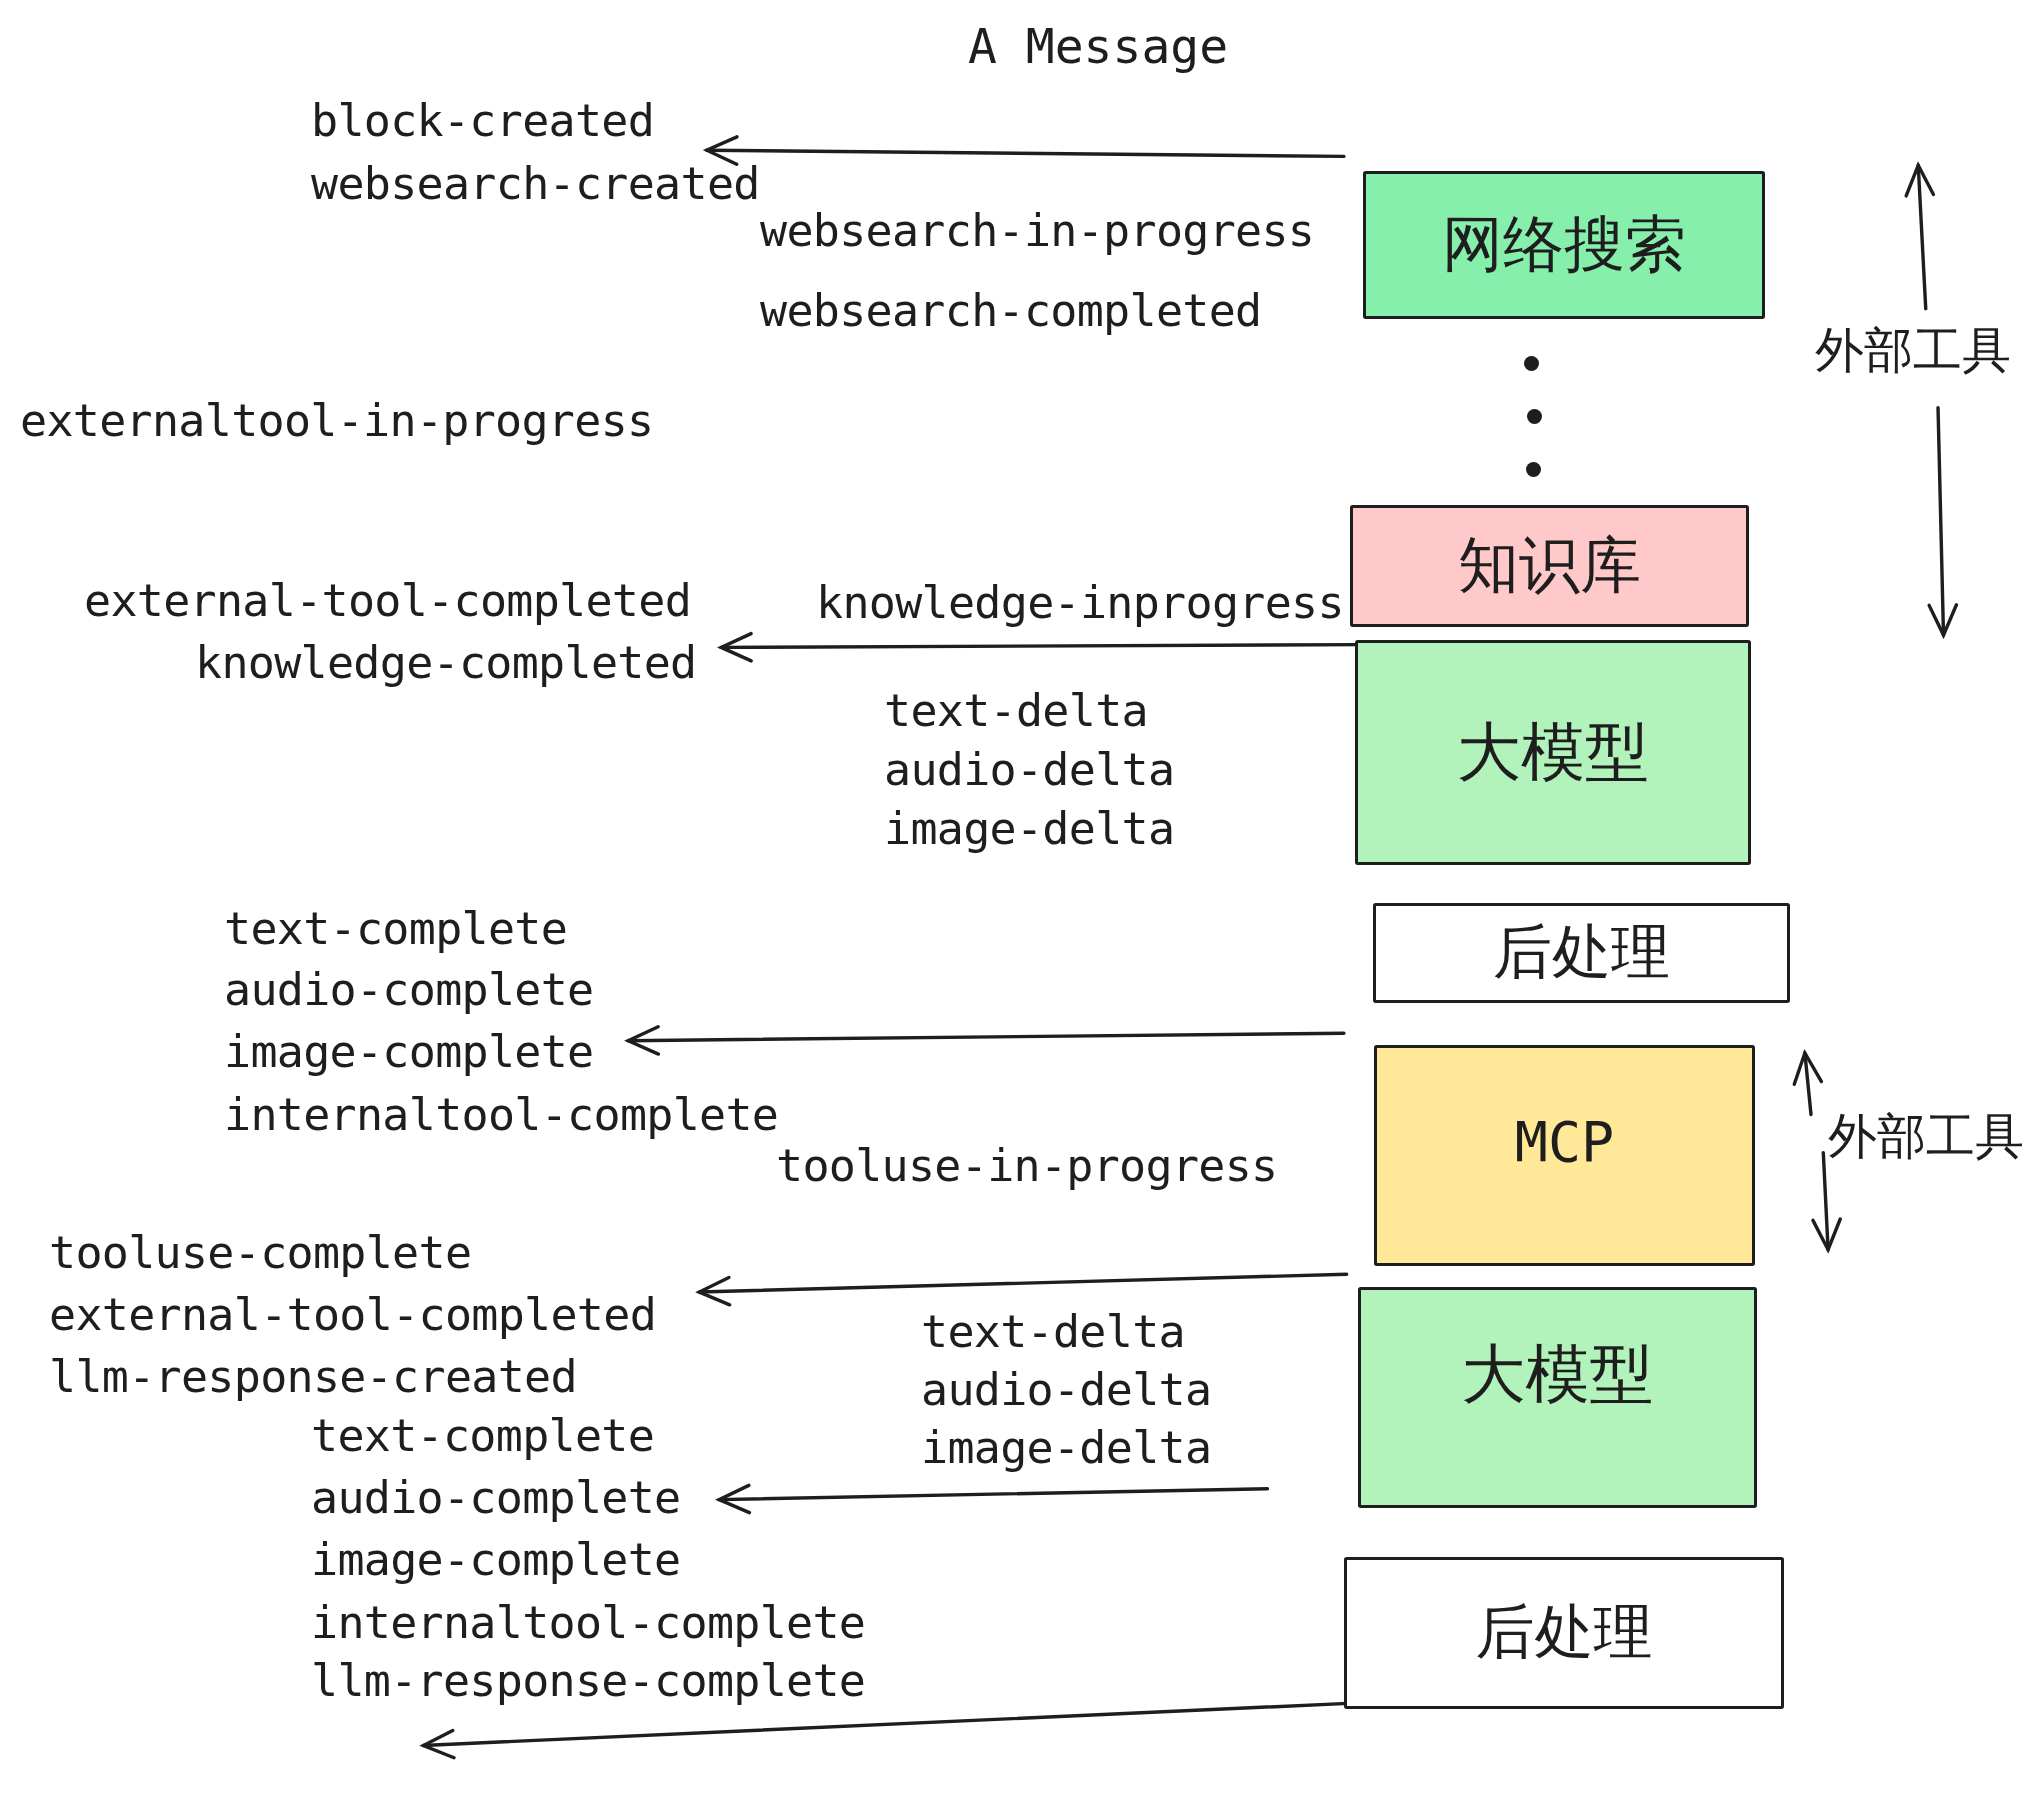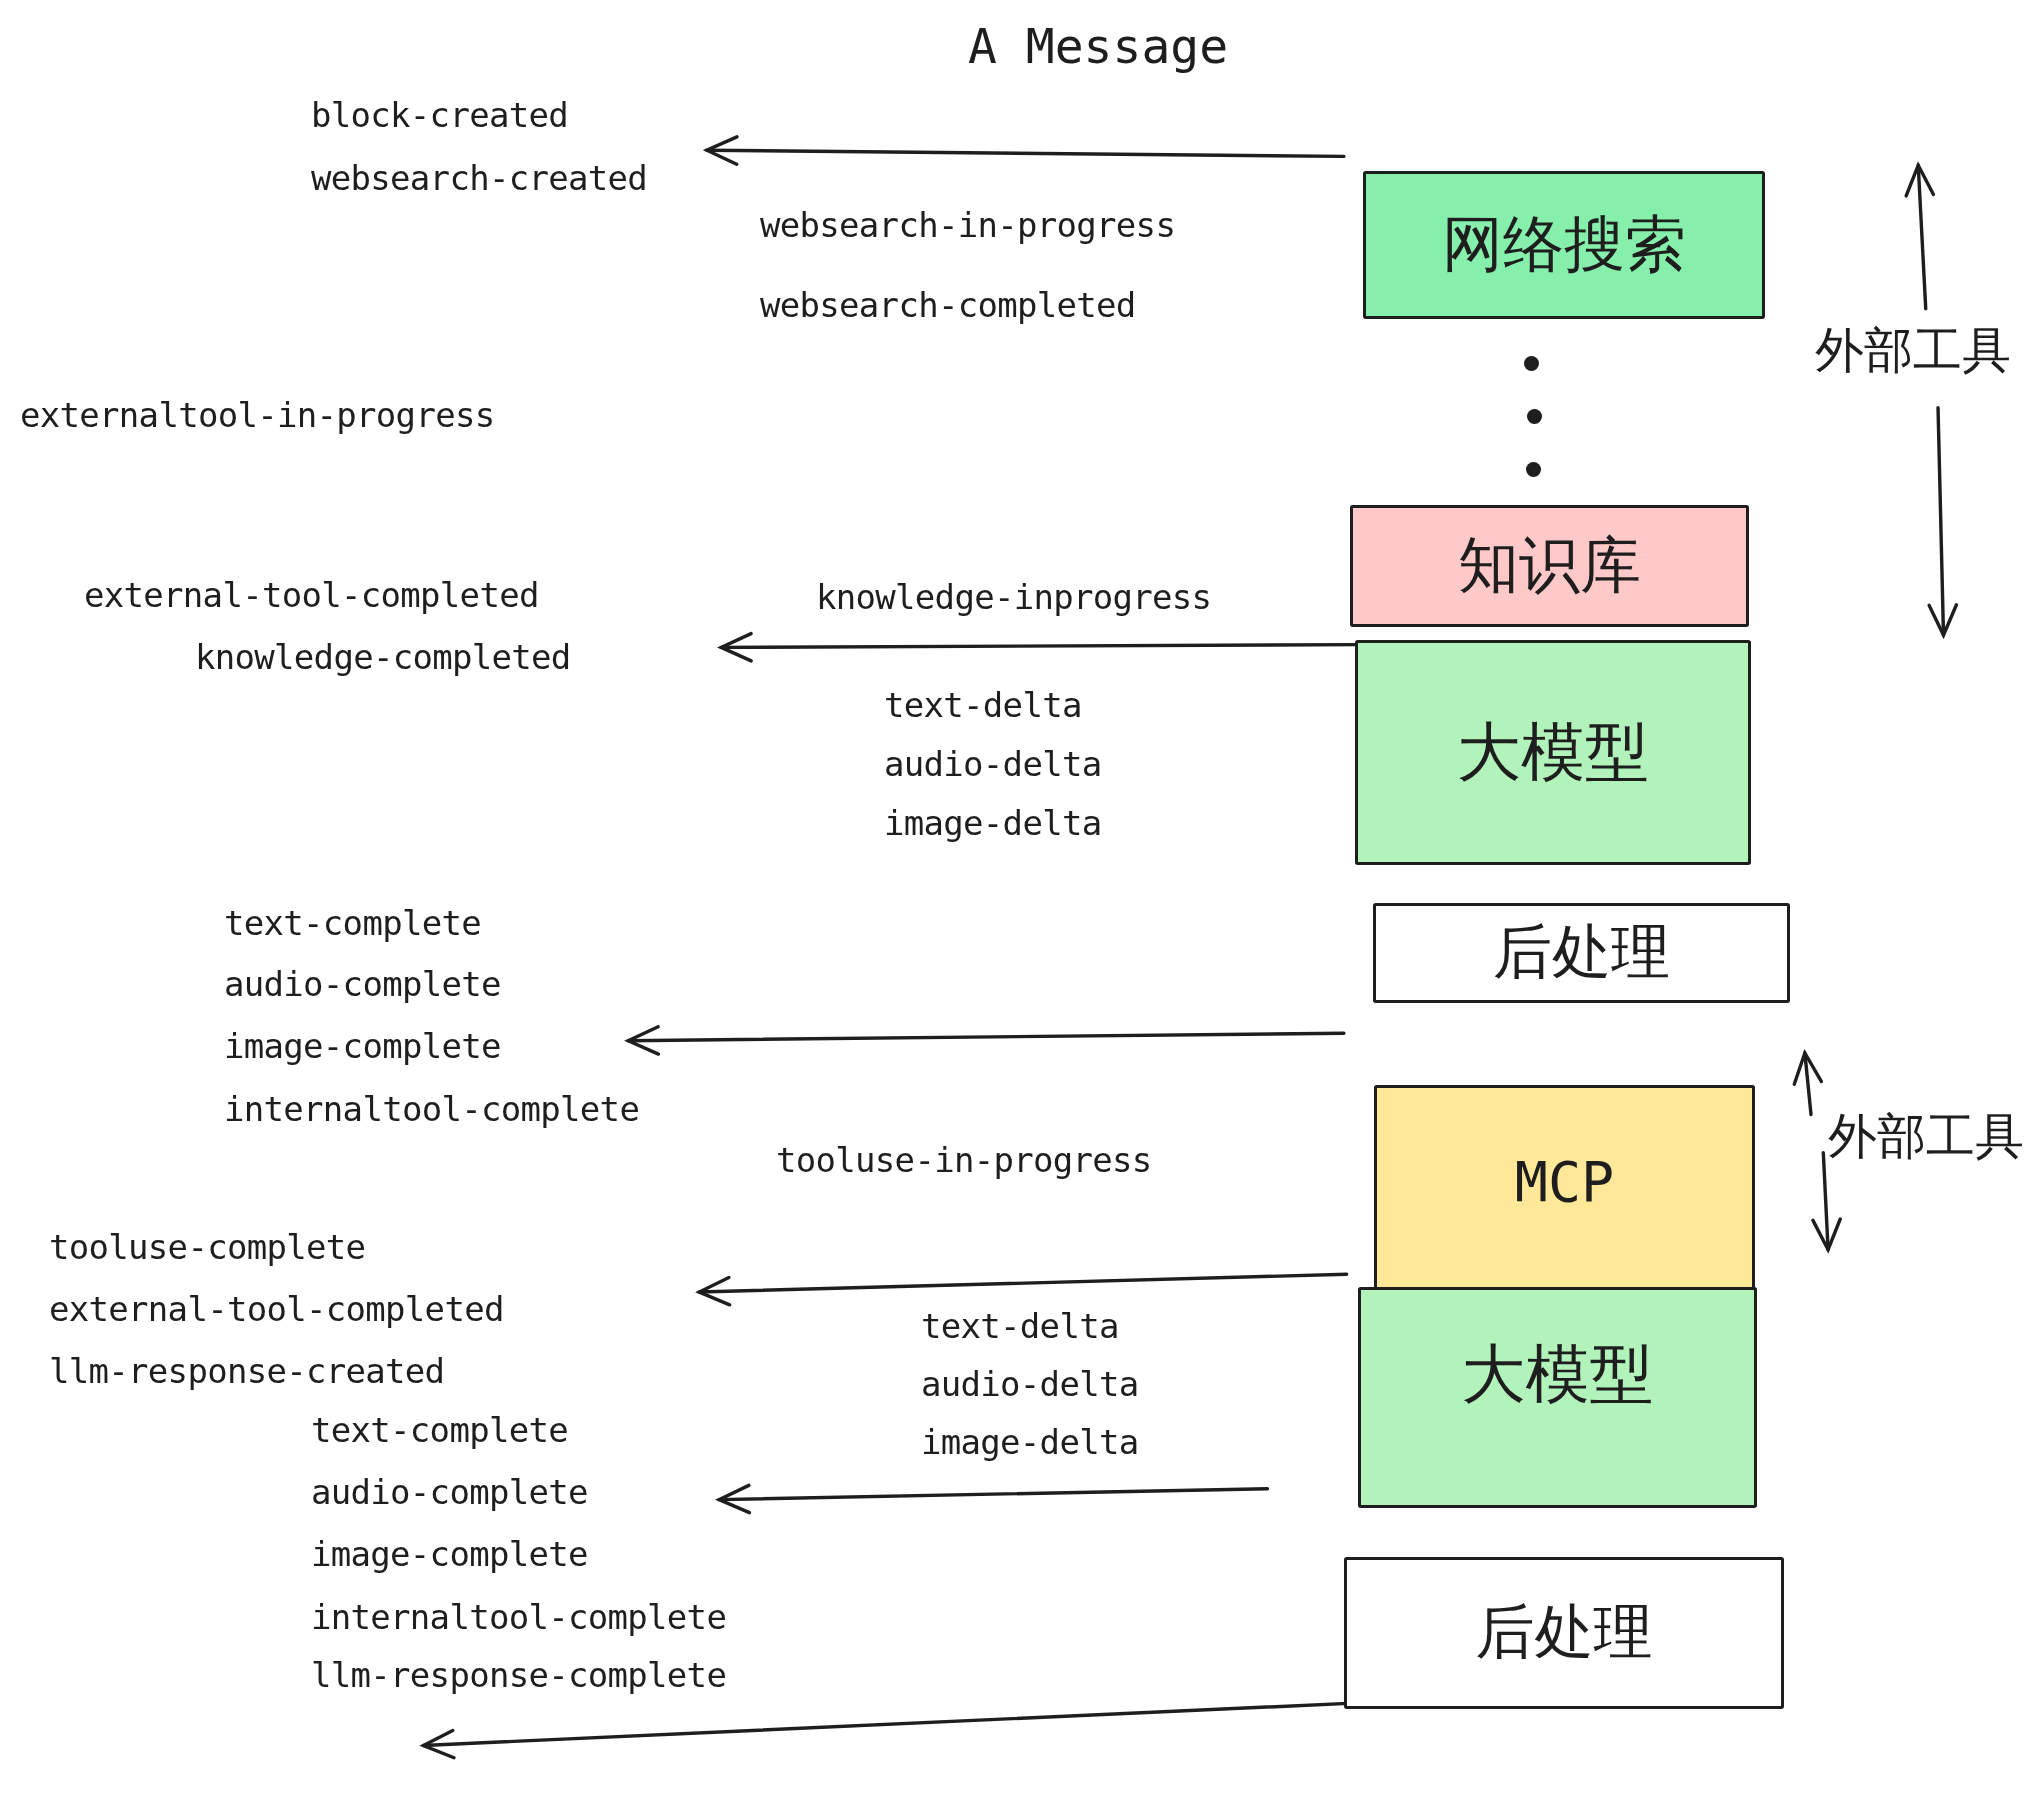--- a/index.html
+++ b/index.html
@@ -1,18 +1,18 @@
 <!DOCTYPE html>
 <html style="font-size:11px"><head>
 <meta charset="utf-8">
 <style>
   html,body{margin:0;padding:0;background:#ffffff;}
   #canvas{position:relative;width:2035px;height:1796px;background:#ffffff;overflow:hidden;
           font-family:"DejaVu Sans Mono","Liberation Mono",monospace;color:#1e1e1e;}
-  .ev{position:absolute;font-size:34px;line-height:1;white-space:nowrap;letter-spacing:-0.7px;}
+  .ev{position:absolute;font-size:45px;line-height:1;white-space:nowrap;letter-spacing:-0.7px;}
   .title{position:absolute;font-size:48px;line-height:1;white-space:nowrap;}
   .box{position:absolute;border:3.4px solid #1e1e1e;display:flex;align-items:center;justify-content:center;
        box-sizing:border-box;font-family:"DejaVu Sans","Liberation Sans",sans-serif;font-size:64px;
        white-space:nowrap;border-radius:2.7px;}
   .box.small-label{font-size:61px;}
   .box.mono-label{font-family:"DejaVu Sans Mono","Liberation Mono",monospace;font-size:55px;}
   .cjk{position:absolute;font-family:"DejaVu Sans","Liberation Sans",sans-serif;font-size:49px;
        line-height:1;white-space:nowrap;}
   svg.overlay{position:absolute;left:0;top:0;width:2035px;height:1796px;pointer-events:none;}
   .dot{position:absolute;width:15px;height:15px;border-radius:50%;background:#1e1e1e;}
@@ -71,21 +71,21 @@
   <div class="ev" style="left:311px;top:1413px;">text-complete</div>
   <div class="ev" style="left:311px;top:1475px;">audio-complete</div>
   <div class="ev" style="left:311px;top:1537px;">image-complete</div>
   <div class="ev" style="left:311px;top:1600px;">internaltool-complete</div>
   <div class="ev" style="left:311px;top:1658px;">llm-response-complete</div>
 
   <div class="box small-label" style="left: 1363px; top: 171px; width: 402px; height: 148px; background-color: #86efac;">网络搜索</div>
   <div class="box small-label" style="left: 1350px; top: 505px; width: 399px; height: 122px; background-color: rgb(255, 201, 201);">知识库</div>
   <div class="box" style="left: 1355px; top: 640px; width: 396px; height: 225px; background-color: rgb(178, 242, 187);">大模型</div>
   <div class="box" style="left: 1373px; top: 903px; width: 417px; height: 100px; font-size: 59px; background-color: rgb(255, 255, 255);">后处理</div>
-  <div class="box mono-label" style="left: 1374px; top: 1085px; width: 381px; height: 221px; padding-bottom: 27px; background-color: rgb(255, 233, 153);">MCP</div>
+  <div class="box mono-label" style="left: 1374px; top: 1045px; width: 381px; height: 221px; padding-bottom: 27px; background-color: rgb(255, 233, 153);">MCP</div>
   <div class="box" style="left: 1358px; top: 1287px; width: 399px; height: 221px; align-items: flex-start; padding-top: 41px; background-color: rgb(178, 242, 187);">大模型</div>
   <div class="box" style="left: 1344px; top: 1557px; width: 440px; height: 152px; font-size: 59px; background-color: rgb(255, 255, 255);">后处理</div>
 
   <div>
     <div class="dot" style="left:1524px;top:356px;"></div>
     <div class="dot" style="left:1527px;top:409px;"></div>
     <div class="dot" style="left:1526px;top:462px;"></div>
   </div>
 
   <div class="cjk" style="left:1815px;top:326px;">外部工具</div>

